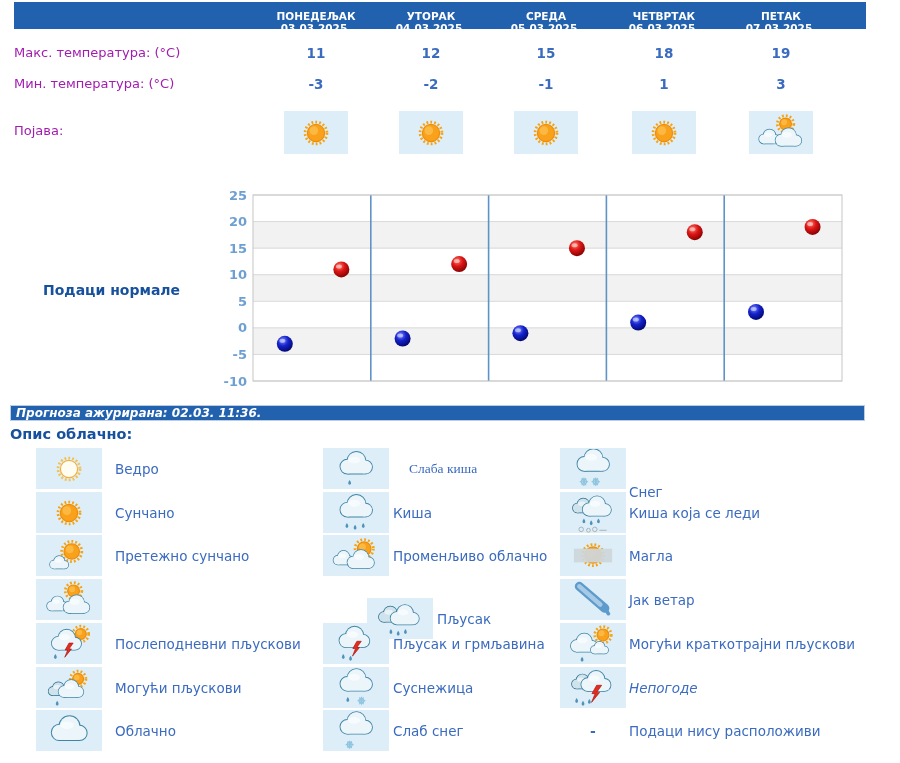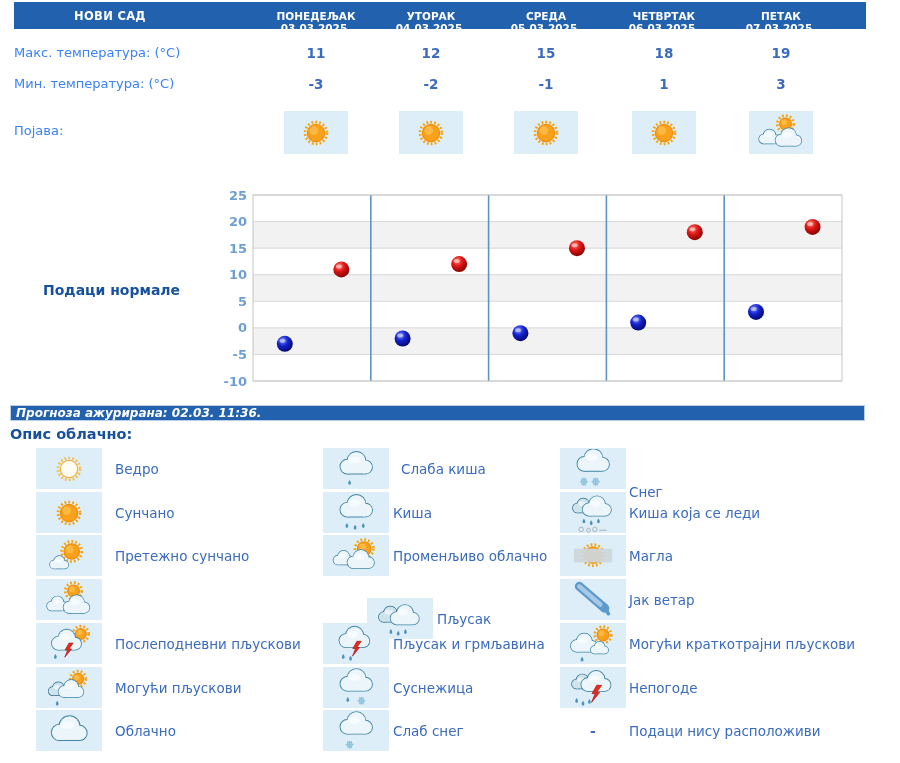--- a/index.html
+++ b/index.html
@@ -7,21 +7,21 @@
         font-family:"DejaVu Sans","Liberation Sans",sans-serif;}
 
   
   .header-bar{position:absolute;left:14px;top:2px;width:852px;height:27px;background:#2161ae;}
   .city{position:absolute;left:20px;top:2px;width:180px;height:27px;display:flex;align-items:center;justify-content:center;
         color:#ffffff;font-size:11.5px;font-weight:bold;letter-spacing:.3px;}
   .day-cell{position:absolute;top:2px;width:130px;height:39px;display:flex;flex-direction:column;align-items:center;justify-content:center;
         color:#ffffff;font-size:10.5px;font-weight:bold;line-height:12px;text-align:center;}
 
   
-  .row-label{position:absolute;left:14px;color:#3b82f6;font-size:13px;}
+  .row-label{position:absolute;left:14px;color:#a21caf;font-size:13px;}
   .cell-val{position:absolute;width:60px;text-align:center;color:#3a6bbf;font-size:13.5px;font-weight:bold;}
 
   .ico-tile{position:absolute;width:64px;height:43px;background:#ddeef8;display:flex;align-items:center;justify-content:center;}
   .ico-tile svg{width:58px;height:40px;}
 
   
   .normals-link{position:absolute;left:43px;top:282px;color:#17519e;font-size:14px;font-weight:bold;cursor:pointer;text-decoration:none;}
   .chart-host{position:absolute;left:210px;top:183px;width:650px;height:210px;}
 
   
@@ -37,21 +37,20 @@
   .legend-tile svg{width:60px;height:40px;}
   .legend-label{color:#3a6bbf;font-size:13.5px;white-space:nowrap;}
   .dash-glyph{color:#3a6bbf;font-size:14px;font-weight:bold;}
 </style>
 </head>
 <body>
 
 <div class="page">
 
   <div class="header-bar"></div>
-  <div class="city">НОВИ САД</div>
   <div id="day-cells">
       <div class="day-cell" style="left: 251px;">
         <span>ПОНЕДЕЉАК</span>
         <span>03.03.2025.</span>
       </div>
       <div class="day-cell" style="left: 366px;">
         <span>УТОРАК</span>
         <span>04.03.2025.</span>
       </div>
       <div class="day-cell" style="left: 481px;">
@@ -349,21 +348,21 @@
             <circle cx="42.45" cy="19.85" r="7.125" fill="none" stroke="#3f85a5" stroke-width="1.9949999999999999"></circle>
             <rect x="19.65" y="17.95" width="24.7" height="9.025" rx="4.369999999999999" fill="none" stroke="#3f85a5" stroke-width="1.9949999999999999"></rect>
             <circle cx="22.5" cy="19.375" r="7.6" fill="#ecf5fa"></circle>
             <circle cx="32.475" cy="13.2" r="9.975" fill="#ecf5fa"></circle>
             <circle cx="42.45" cy="19.85" r="7.125" fill="#ecf5fa"></circle>
             <rect x="19.65" y="17.95" width="24.7" height="9.025" rx="4.369999999999999" fill="#ecf5fa"></rect>
             <ellipse cx="30.1" cy="12.25" rx="6.6499999999999995" ry="3.8" fill="#ffffff" opacity="0.55"></ellipse>
             <path d="M25 34 C 22.9 36.8 22.9 38.8 25 39.4 C 27.1 38.8 27.1 36.8 25 34 Z" fill="#4f93ba"></path>
           </svg>
         </div>
-        <span class="legend-label" style="margin-left: 12px;">Слаба киша</span>
+        <span class="legend-label" style="margin-left: 20px; font-family: Liberation Serif, serif;">Слаба киша</span>
       </div>
       <div class="legend-item" style="left: 323px; top: 492px;">
         <div class="legend-tile">
           <svg viewBox="0 0 64 44">
             <circle cx="22.5" cy="18.375" r="7.6" fill="none" stroke="#3f85a5" stroke-width="1.9949999999999999"></circle>
             <circle cx="32.475" cy="12.2" r="9.975" fill="none" stroke="#3f85a5" stroke-width="1.9949999999999999"></circle>
             <circle cx="42.45" cy="18.85" r="7.125" fill="none" stroke="#3f85a5" stroke-width="1.9949999999999999"></circle>
             <rect x="19.65" y="16.95" width="24.7" height="9.025" rx="4.369999999999999" fill="none" stroke="#3f85a5" stroke-width="1.9949999999999999"></rect>
             <circle cx="22.5" cy="18.375" r="7.6" fill="#ecf5fa"></circle>
             <circle cx="32.475" cy="12.2" r="9.975" fill="#ecf5fa"></circle>
@@ -606,21 +605,21 @@
             <circle cx="33.8" cy="28.3" r="4.16" fill="#ecf5fa"></circle>
             <circle cx="39.26" cy="24.92" r="5.46" fill="#ecf5fa"></circle>
             <circle cx="44.72" cy="28.56" r="3.9000000000000004" fill="#ecf5fa"></circle>
             <rect x="32.24" y="27.52" width="13.52" height="4.94" rx="2.392" fill="#ecf5fa"></rect>
             <ellipse cx="37.96" cy="24.4" rx="3.64" ry="2.08" fill="#ffffff" opacity="0.55"></ellipse>
             <path d="M20 36 C 17.9 38.8 17.9 40.8 20 41.4 C 22.1 40.8 22.1 38.8 20 36 Z" fill="#4f93ba"></path>
           </svg>
         </div>
         <span class="legend-label" style="margin-left: 3px;">Могући краткотрајни пљускови</span>
       </div>
-      <div class="legend-item" style="left: 560px; top: 667px;">
+      <div class="legend-item" style="left: 560px; top: 667px; font-style: italic;">
         <div class="legend-tile">
           <svg viewBox="0 0 64 44">
             <circle cx="13.8" cy="17.55" r="4.96" fill="none" stroke="#2e6d8d" stroke-width="1.6"></circle>
             <circle cx="20.31" cy="13.52" r="6.51" fill="none" stroke="#2e6d8d" stroke-width="1.6"></circle>
             <circle cx="26.82" cy="17.86" r="4.65" fill="none" stroke="#2e6d8d" stroke-width="1.6"></circle>
             <rect x="11.94" y="16.62" width="16.12" height="5.89" rx="2.852" fill="none" stroke="#2e6d8d" stroke-width="1.6"></rect>
             <circle cx="13.8" cy="17.55" r="4.96" fill="#cfe3ec"></circle>
             <circle cx="20.31" cy="13.52" r="6.51" fill="#cfe3ec"></circle>
             <circle cx="26.82" cy="17.86" r="4.65" fill="#cfe3ec"></circle>
             <rect x="11.94" y="16.62" width="16.12" height="5.89" rx="2.852" fill="#cfe3ec"></rect>

